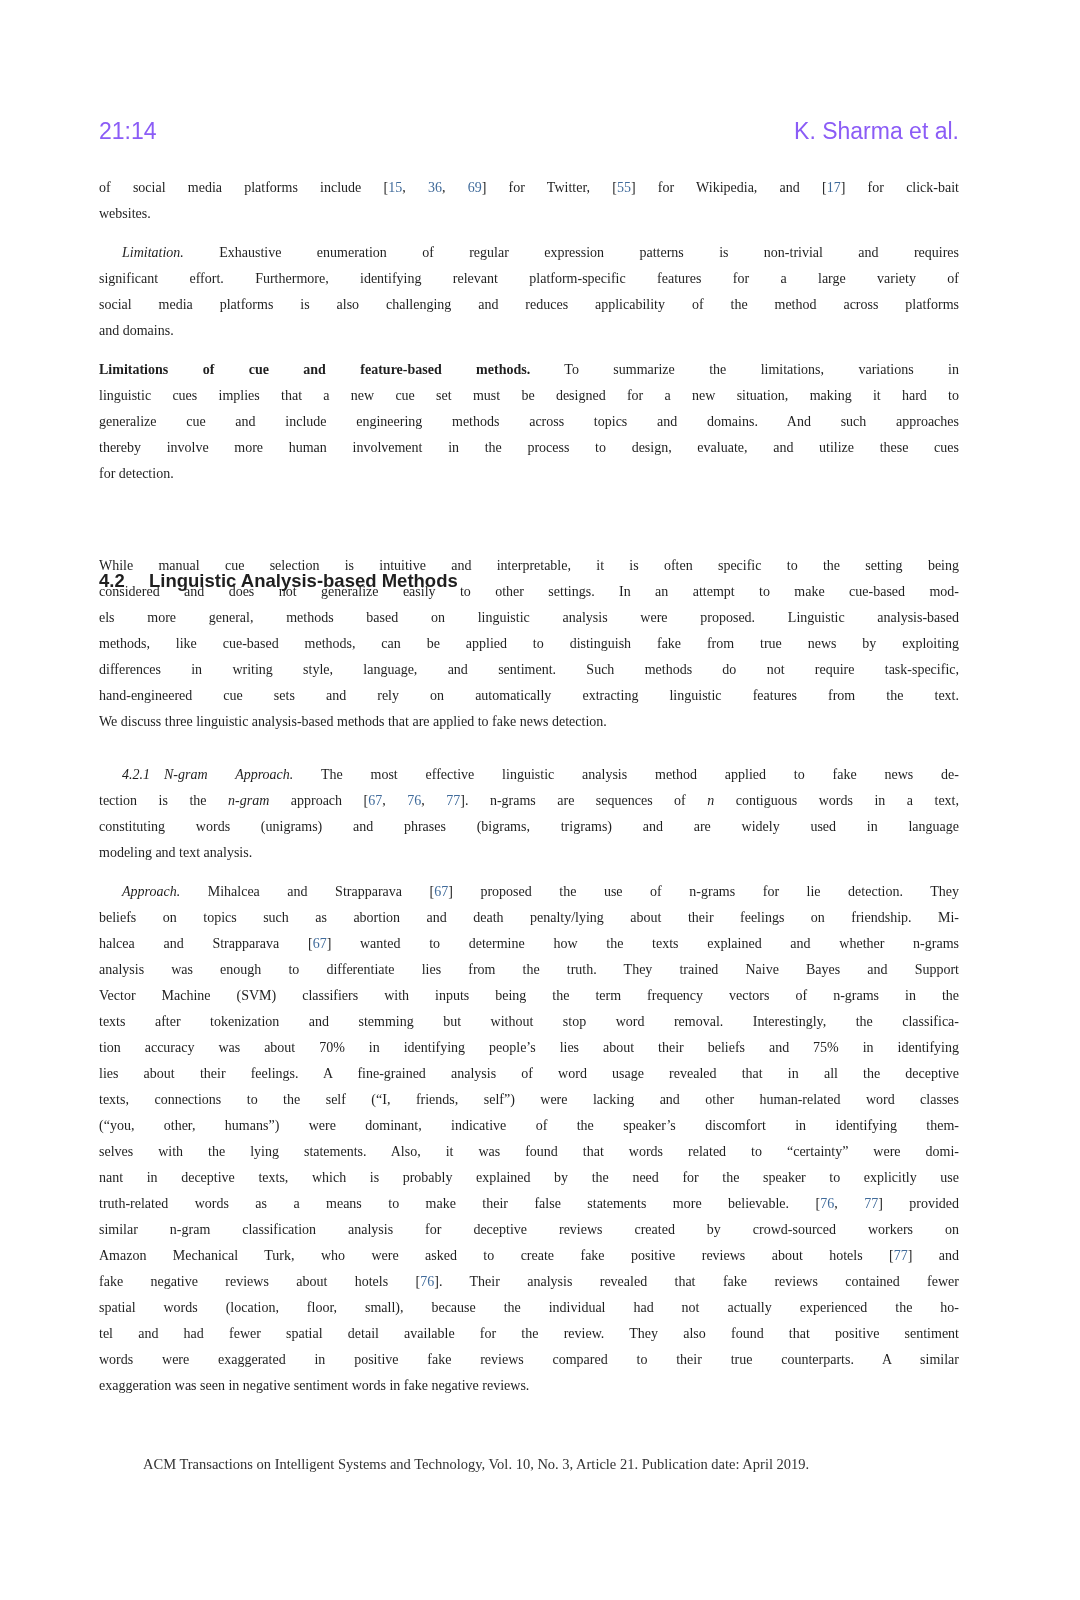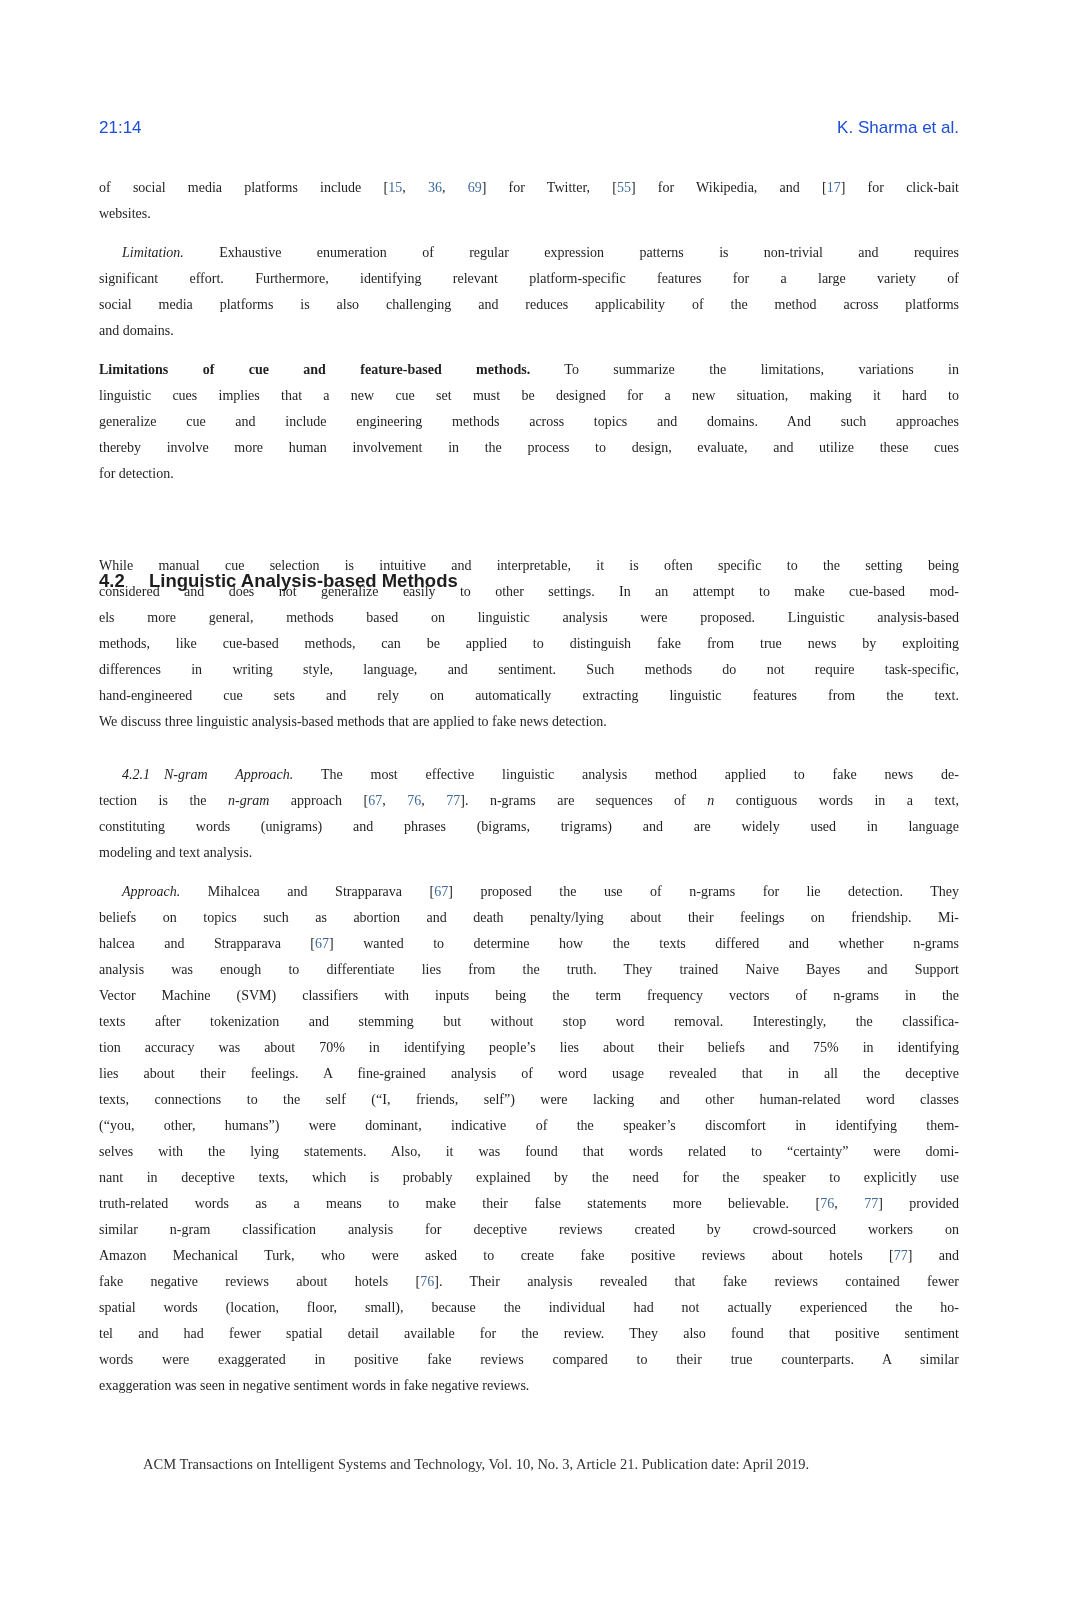--- a/index.html
+++ b/index.html
@@ -1,20 +1,20 @@
 <!DOCTYPE html>
 <html><head>
 <meta charset="utf-8">
 <style>
   html, body { margin: 0; padding: 0; background: #ffffff; }
   body { width: 1080px; height: 1600px; position: relative; overflow: hidden;
          font-family: "Liberation Serif", "DejaVu Serif", serif; color: #1f1f1f; }
   .page { position: absolute; left: 99px; top: 0; width: 860px; }
   .running-head { position: absolute; top: 118px; left: 0; width: 860px; height: 24px;
-                  font-family: "Liberation Sans", "DejaVu Sans", sans-serif; font-size: 17px; color: #1d4ed8; }
+                  font-family: "Liberation Sans", "DejaVu Sans", sans-serif; font-size: 23px; color: #8b5cf6; }
   .running-head .left { position: absolute; left: 0; top: 0; }
   .running-head .right { position: absolute; right: 0; top: 0; }
   .block { position: absolute; left: 0; width: 860px; }
   .line { display: block; height: 26px; line-height: 26px; font-size: 14px; white-space: nowrap;
           text-align: justify; text-align-last: justify; }
   .line.last { text-align-last: left; }
   .line.indent { padding-left: 23px; }
   .cite { color: #3f6a9a; }
   .it { font-style: italic; }
   .b { font-weight: bold; }
@@ -61,21 +61,21 @@
       </div>
       <div class="block" style="top: 762px;">
         <span class="line indent"><span class="it">4.2.1 N-gram Approach.</span><span> The most effective linguistic analysis method applied to fake news de-</span></span>
         <span class="line"><span>tection is the </span><span class="it">n-gram</span><span> approach  [</span><a class="cite">67</a><span>, </span><a class="cite">76</a><span>, </span><a class="cite">77</a><span>]. n-grams are sequences of </span><span class="it">n</span><span> contiguous words in a text,</span></span>
         <span class="line"><span>constituting words (unigrams) and phrases (bigrams, trigrams) and are widely used in language</span></span>
         <span class="line last"><span>modeling and text analysis.</span></span>
       </div>
       <div class="block" style="top: 879px;">
         <span class="line indent"><span class="it">Approach.</span><span> Mihalcea and Strapparava [</span><a class="cite">67</a><span>] proposed the use of n-grams for lie detection. They</span></span>
         <span class="line"><span>beliefs on topics such as abortion and death penalty/lying about their feelings on friendship. Mi-</span></span>
-        <span class="line"><span>halcea and Strapparava [</span><a class="cite">67</a><span>] wanted to determine how the texts differed and whether n-grams</span></span>
+        <span class="line"><span>halcea and Strapparava [</span><a class="cite">67</a><span>] wanted to determine how the texts explained and whether n-grams</span></span>
         <span class="line"><span>analysis was enough to differentiate lies from the truth. They trained Naive Bayes and Support</span></span>
         <span class="line"><span>Vector Machine (SVM) classifiers with inputs being the term frequency vectors of n-grams in the</span></span>
         <span class="line"><span>texts after tokenization and stemming but without stop word removal. Interestingly, the classifica-</span></span>
         <span class="line"><span>tion accuracy was about 70% in identifying people’s lies about their beliefs and 75% in identifying</span></span>
         <span class="line"><span>lies about their feelings. A fine-grained analysis of word usage revealed that in all the deceptive</span></span>
         <span class="line"><span>texts, connections to the self (“I, friends, self”) were lacking and other human-related word classes</span></span>
         <span class="line"><span>(“you, other, humans”) were dominant, indicative of the speaker’s discomfort in identifying them-</span></span>
         <span class="line"><span>selves with the lying statements. Also, it was found that words related to “certainty” were domi-</span></span>
         <span class="line"><span>nant in deceptive texts, which is probably explained by the need for the speaker to explicitly use</span></span>
         <span class="line"><span>truth-related words as a means to make their false statements more believable. [</span><a class="cite">76</a><span>, </span><a class="cite">77</a><span>] provided</span></span>

